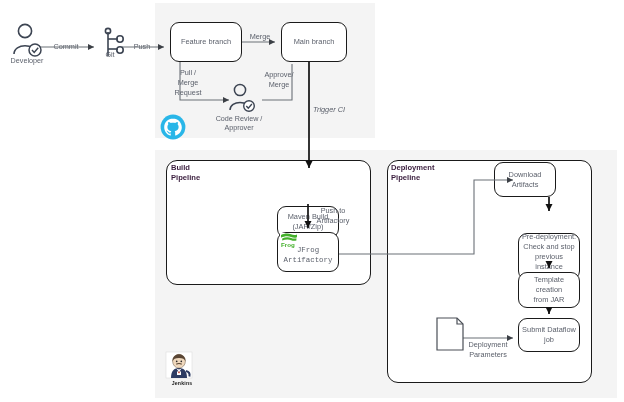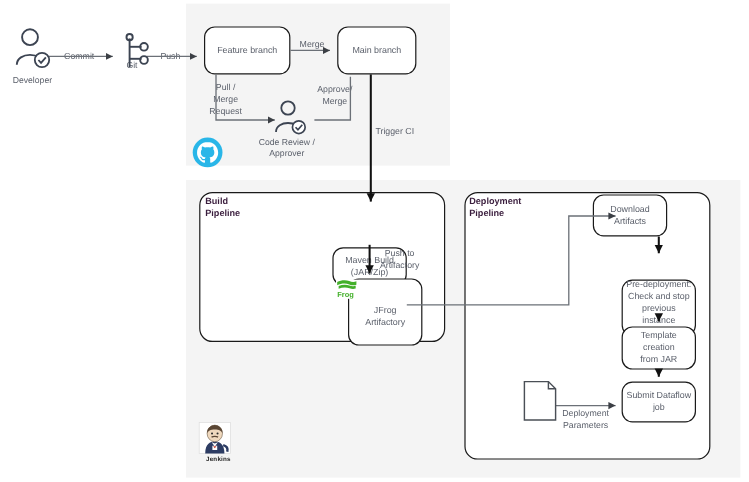--- a/index.html
+++ b/index.html
@@ -91,21 +91,21 @@
     <span>Feature branch</span>
   </div>
   <div class="nodebox" style="left:281px;top:22px;width:66px;height:40px;">
     <span>Main branch</span>
   </div>
 
   <div class="nodebox" style="left:277px;top:172px;width:62px;height:32px;margin-top:34px;">
     <span style="white-space:pre-line;">Maven Build
 (JAR/Zip)</span>
   </div>
-  <div class="nodebox" style="left:290px;top:232px;width:62px;height:56px;">
+  <div class="nodebox" style="left:277px;top:232px;width:62px;height:40px;font-family:Liberation Mono, monospace;">
     <span style="white-space:pre-line;margin-top:8px;">JFrog
 Artifactory</span>
   </div>
 
   <div class="nodebox" style="left:494px;top:162px;width:62px;height:35px;">
     <span style="white-space:pre-line;">Download
 Artifacts</span>
   </div>
   <div class="nodebox" style="left:518px;top:233px;width:62px;height:47px;">
     <span style="white-space:pre-line;">Pre-deployment:
@@ -123,27 +123,27 @@
   </div>
 
   <div class="edgelabel" style="left:45px;top:42px;width:42px;">Commit</div>
   <div class="edgelabel" style="left:127px;top:42px;width:30px;">Push</div>
   <div class="edgelabel" style="left:240px;top:32px;width:40px;">Merge</div>
   <div class="edgelabel" style="left:167px;top:68px;width:42px;">Pull /
 Merge
 Request</div>
   <div class="edgelabel" style="left:258px;top:70px;width:42px;">Approve/
 Merge</div>
-  <div class="edgelabel" style="left:307px;top:105px;width:44px;">Trigger CI</div>
+  <div class="edgelabel" style="left:307px;top:105px;width:44px;font-style:italic;">Trigger CI</div>
   <div class="edgelabel" style="left:310px;top:206px;width:46px;">Push to
 Artifactory</div>
   <div class="edgelabel" style="left:461px;top:340px;width:54px;">Deployment
 Parameters</div>
 
-  <div class="iconlabel" style="left:0px;top:62px;width:54px;">Developer</div>
+  <div class="iconlabel" style="left:0px;top:56px;width:54px;">Developer</div>
   <div class="iconlabel" style="left:95px;top:50px;width:30px;">Git</div>
   <div class="iconlabel" style="left:205px;top:114px;width:68px;">Code Review /
 Approver</div>
   <div class="jenkins-cap" style="position:absolute;left:160px;top:380px;width:44px;">Jenkins</div>
 
   <svg id="wires" viewBox="0 0 624 402">
     <defs>
       <marker id="ah" markerWidth="7" markerHeight="7" refX="6" refY="3" orient="auto" markerUnits="userSpaceOnUse">
         <path d="M0,0 L6,3 L0,6 z" fill="#3b3f45"></path>
       </marker>

